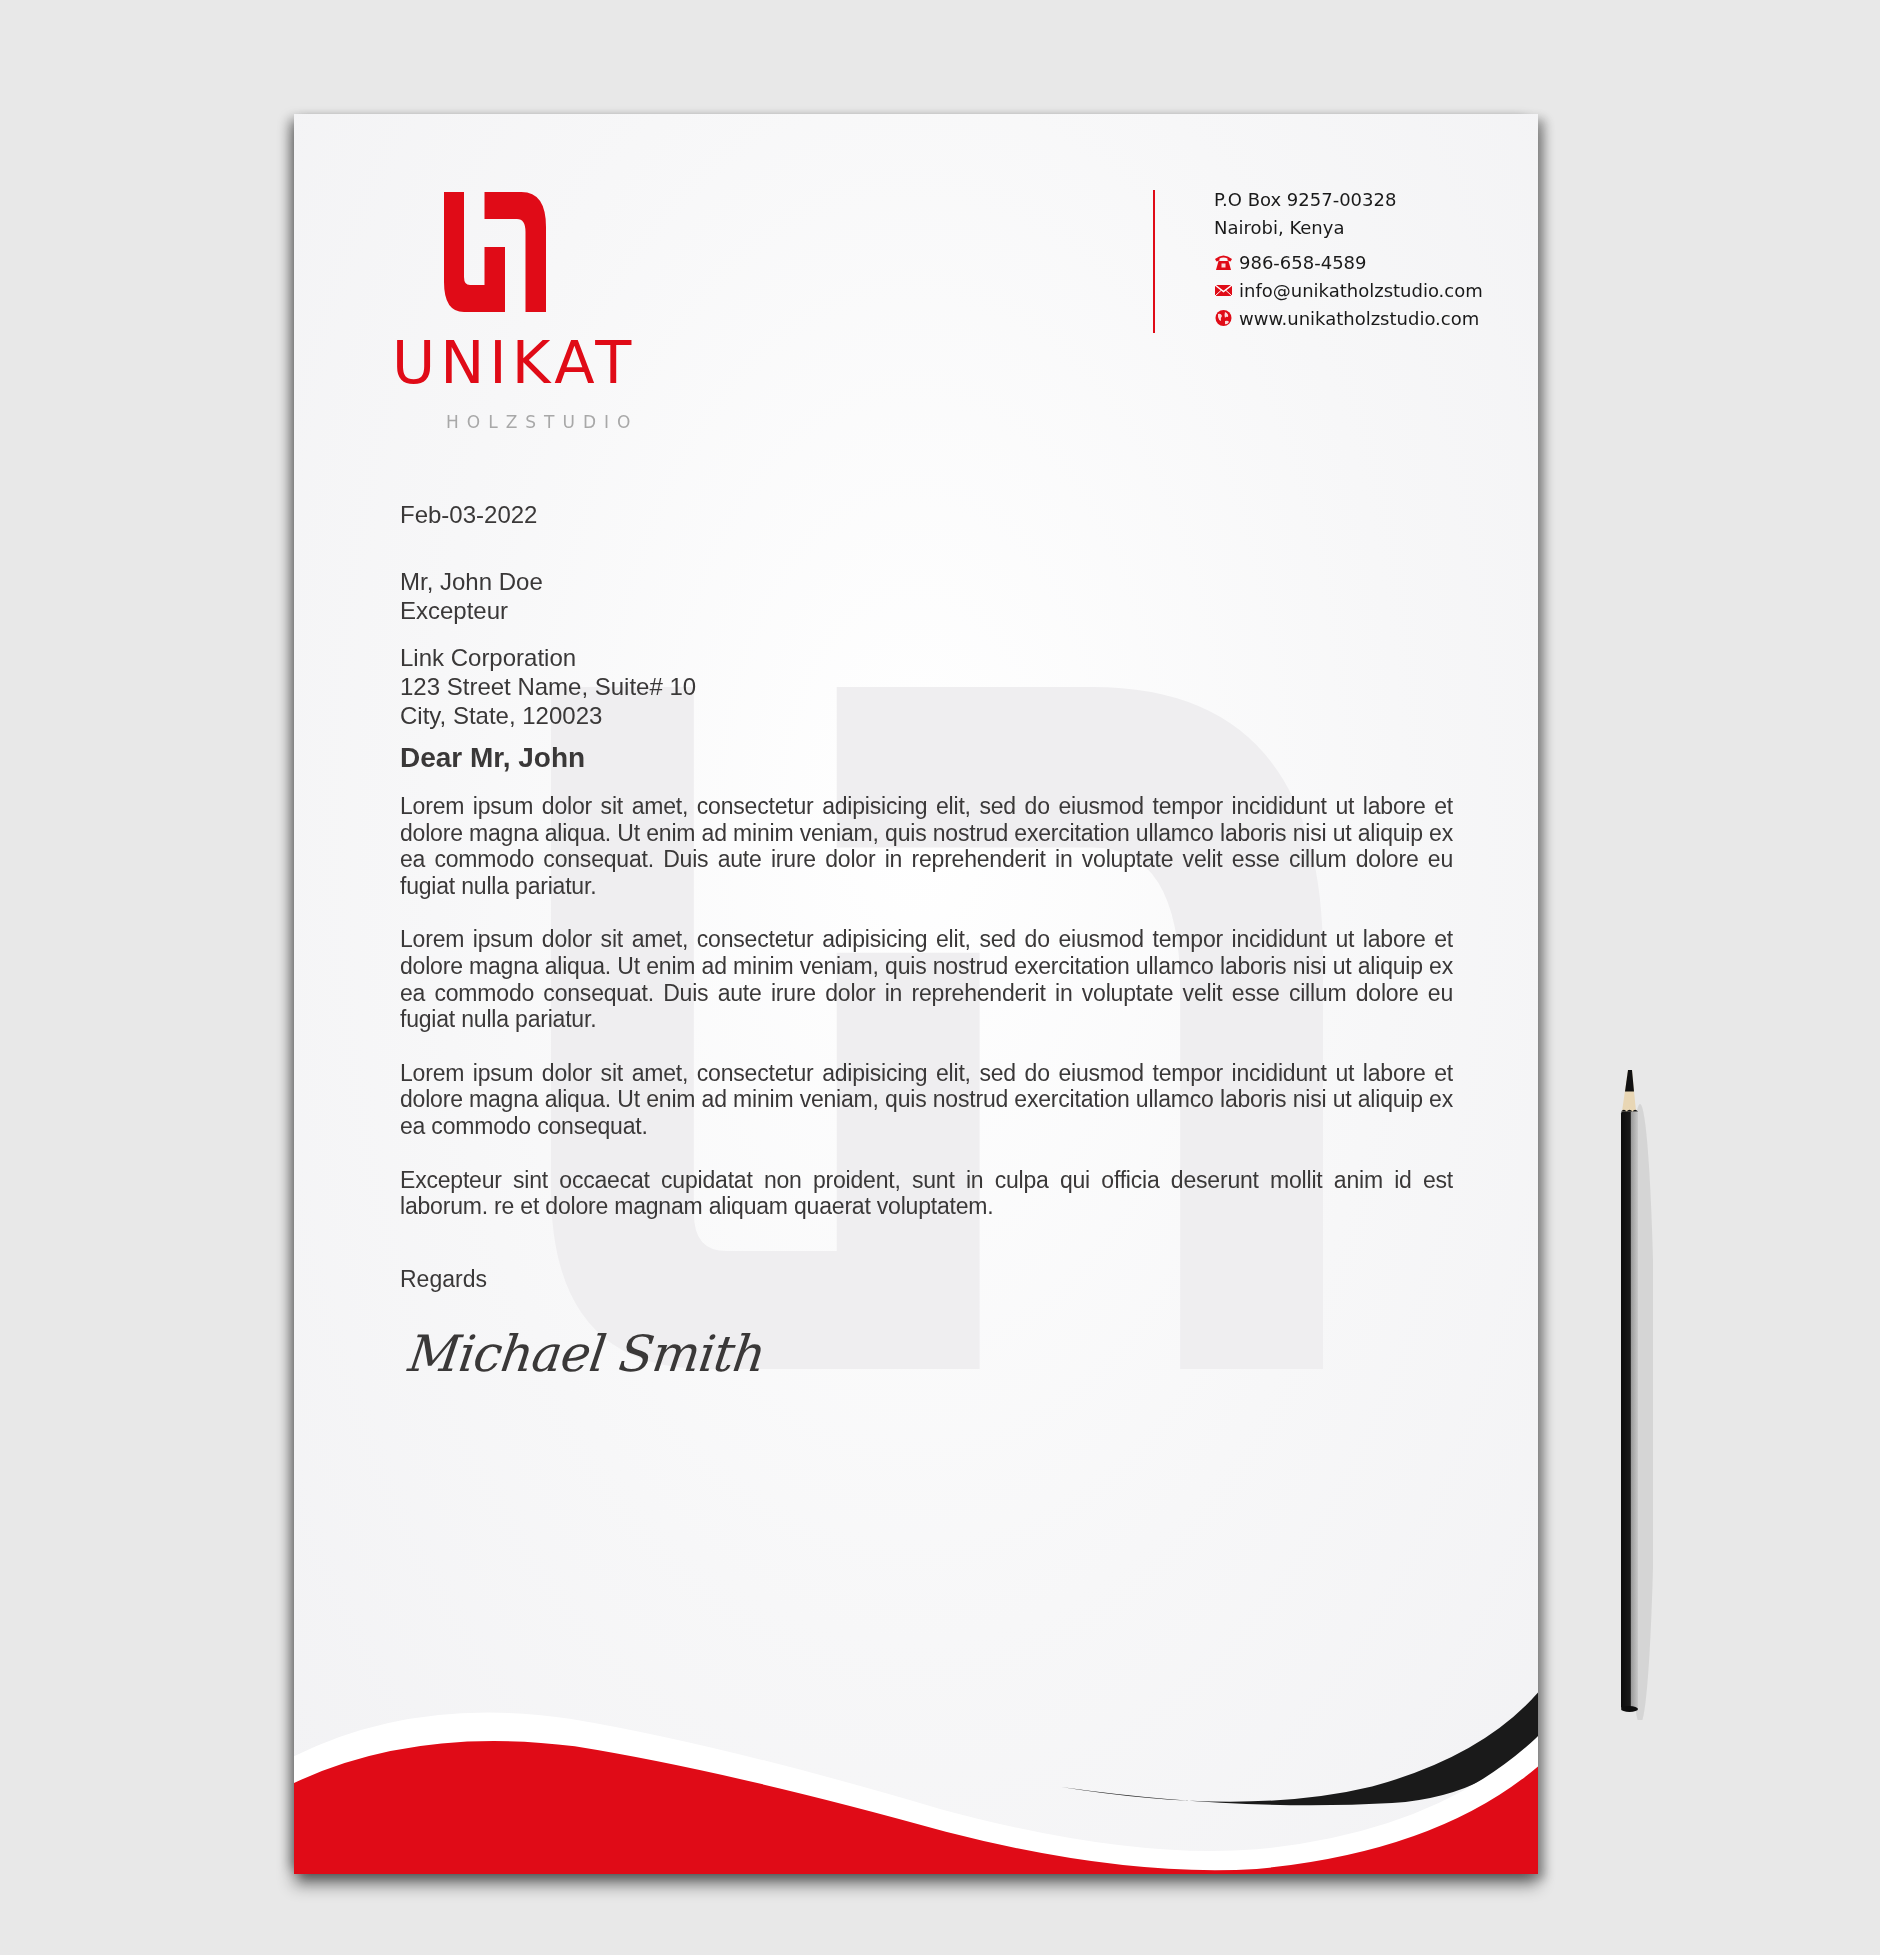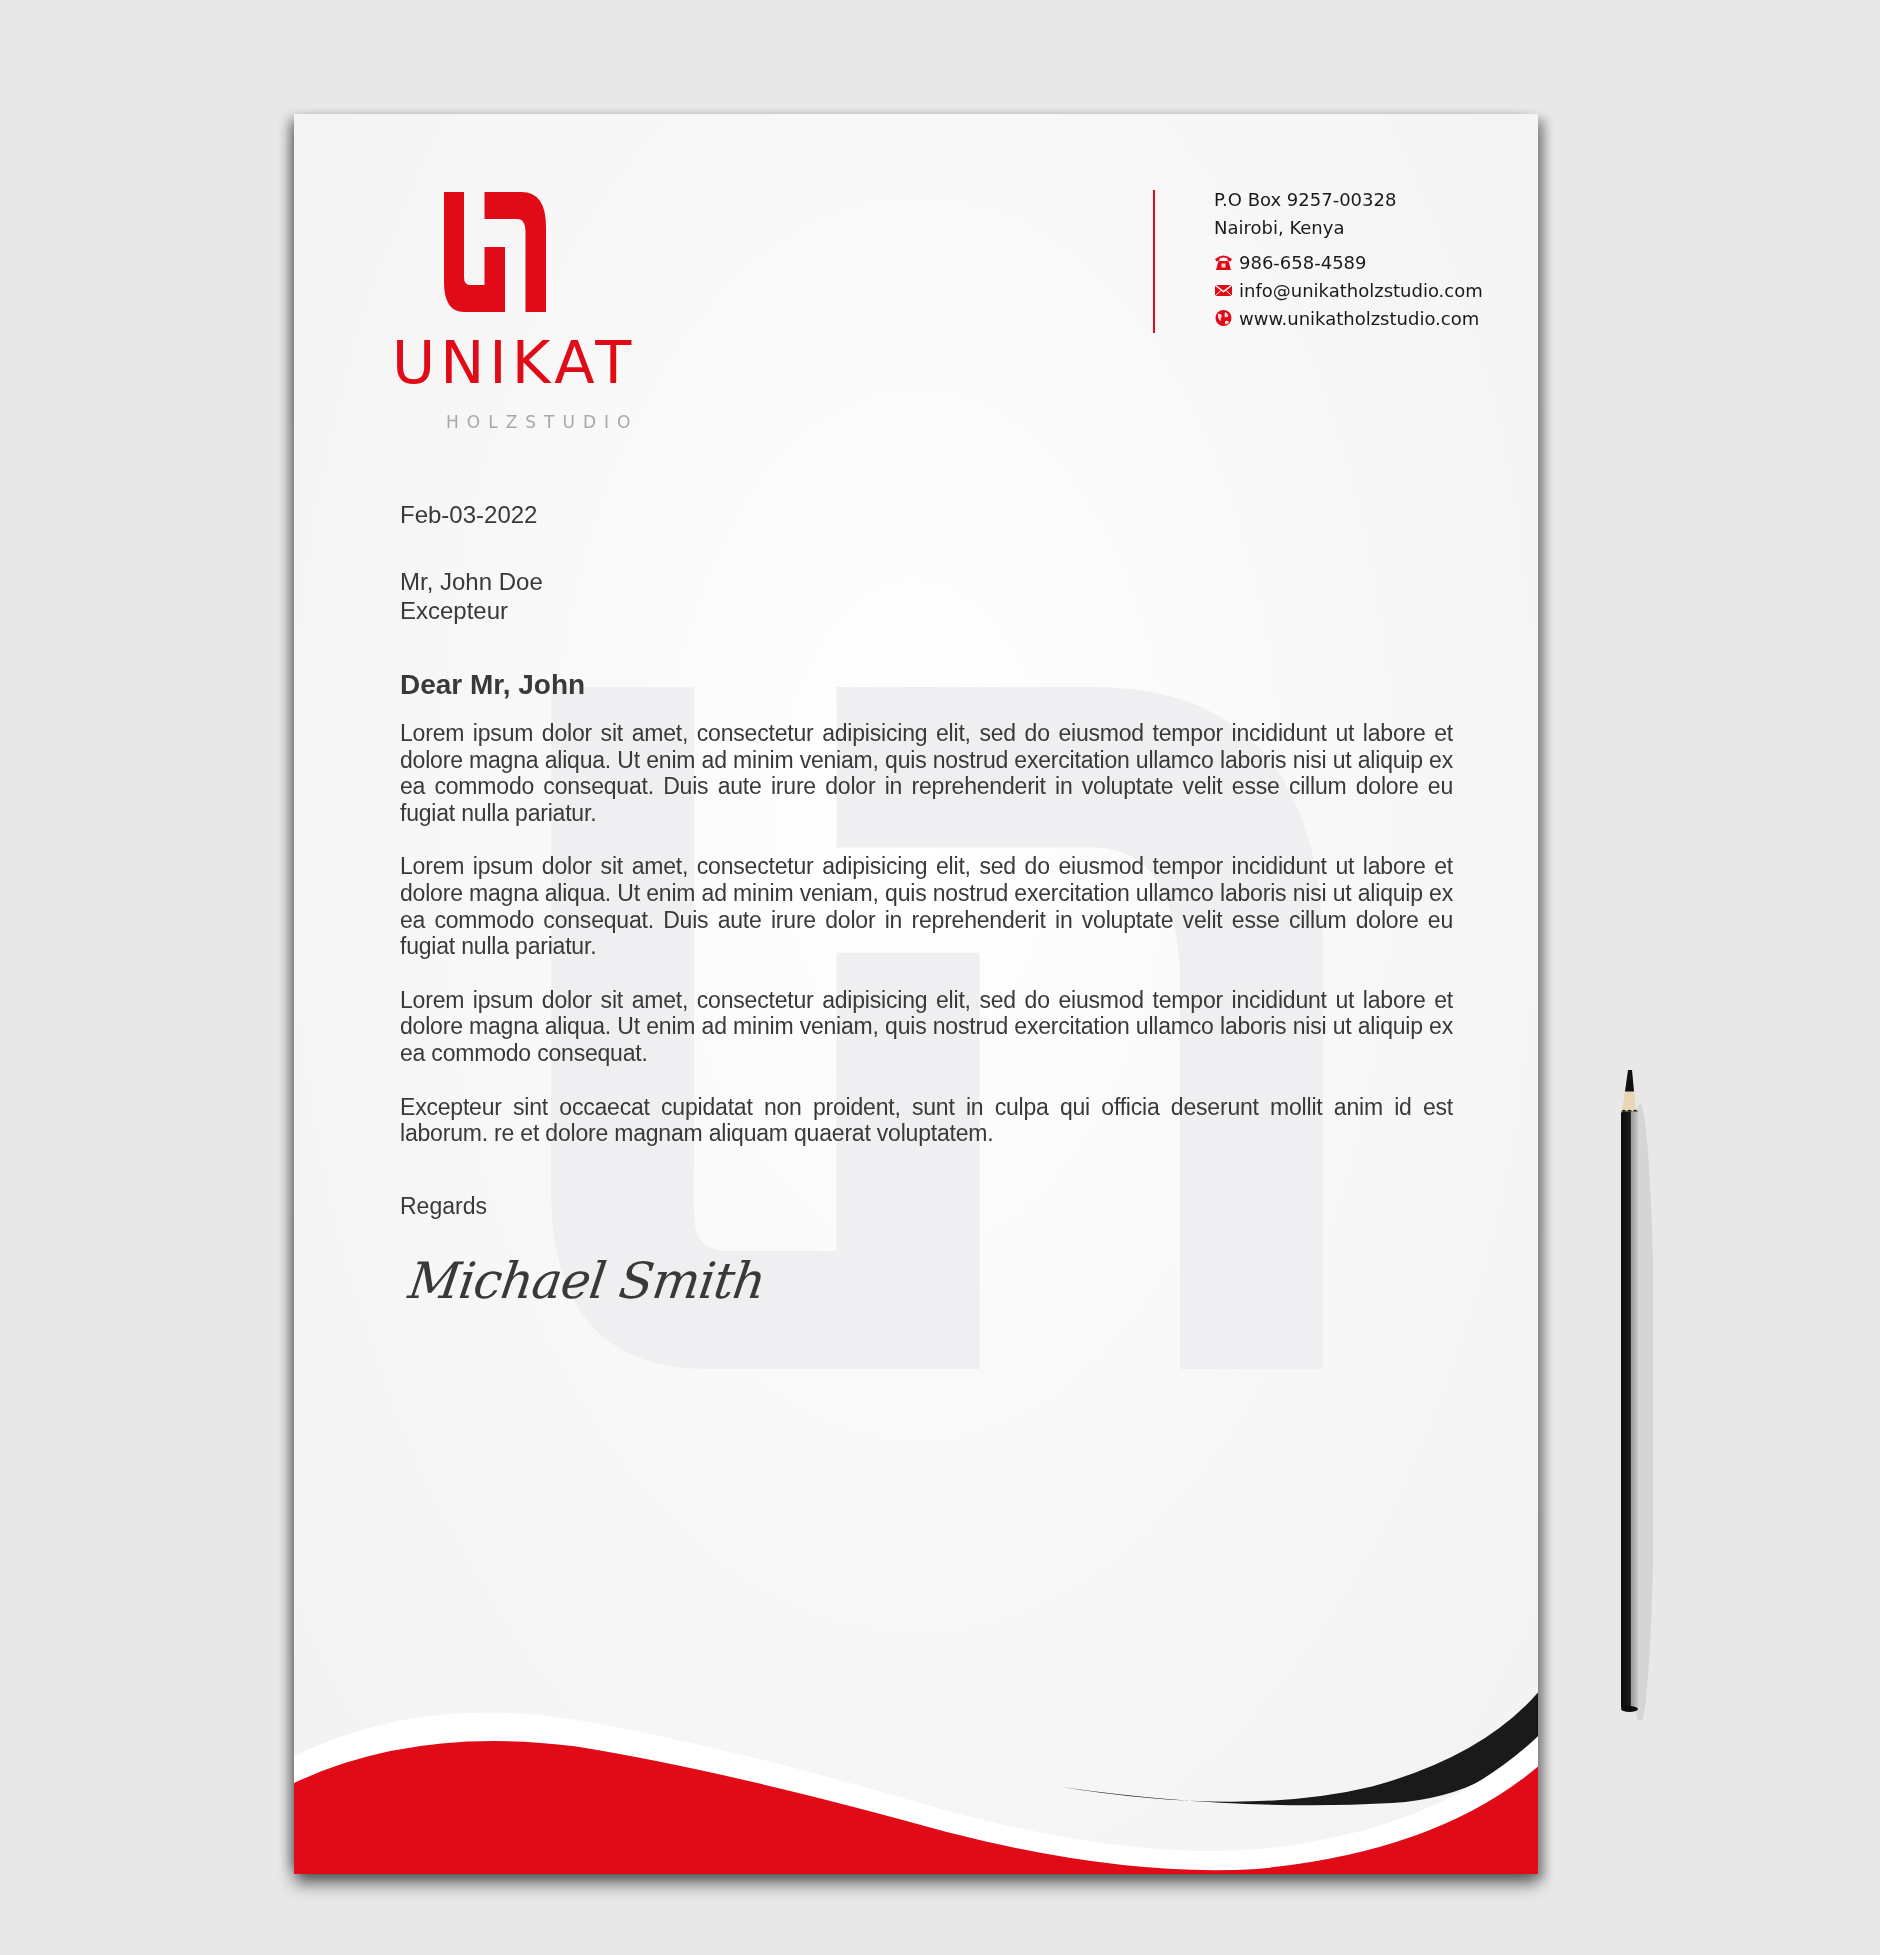--- a/index.html
+++ b/index.html
@@ -30,21 +30,21 @@
     font-size: 17px; letter-spacing: 8px; color: #a8a8a8; line-height: 1;
   }
   .contact-rule { left: 859px; top: 76px; width: 2px; height: 143px; background: #e00b17; }
   .contact { left: 920px; top: 72px; font-family: "DejaVu Sans", sans-serif; color: #1a1a1a; font-size: 18px; }
   .contact .line { height: 28px; line-height: 28px; white-space: nowrap; }
   .contact .gap { height: 7px; }
   .contact .ic { display: inline-block; width: 19px; height: 18px; vertical-align: middle; margin-right: 6px; position: relative; top: -2px; }
   .letter { left: 106px; top: 386px; width: 1053px; color: #3a3838; font-family: "Liberation Sans", sans-serif; }
   .letter .t { font-size: 24px; line-height: 29px; }
   .date { margin-bottom: 38px; }
-  .block { margin-bottom: 42px; }
+  .block { margin-bottom: 18px; }
   .salutation { font-size: 28px; font-weight: bold; margin: 10px 0 18px; line-height: 35px; }
   .para { font-size: 23px; line-height: 26.6px; text-align: justify; margin: 0 0 27px; letter-spacing: -0.2px; }
   .regards { font-size: 23px; margin-top: 46px; }
   .signature {
     font-family: "DejaVu Serif", serif; font-style: italic;
     font-size: 50px; margin-top: 32px; margin-left: 5px; letter-spacing: -1px;
     transform: skewX(-8deg); transform-origin: left bottom; color: #3a3838;
   }
   .wave { left: 0; top: 1572px; width: 1244px; height: 188px; }
   .pencil { left: 1610px; top: 1063px; width: 43px; height: 657px; }
@@ -93,20 +93,25 @@
       </svg><span>www.unikatholzstudio.com</span>
     </div>
   </div>
 
   <div class="abs letter">
     <div class="t date">Feb-03-2022</div>
     <div class="block">
       <div class="t">Mr, John Doe</div>
       <div class="t">Excepteur</div>
     </div>
+    <div class="block" style="margin-bottom:0">
+      <div class="t">Link Corporation</div>
+      <div class="t">123 Street Name, Suite# 10</div>
+      <div class="t">City, State, 120023</div>
+    </div>
     <div class="salutation">Dear Mr, John</div>
     <p class="para">Lorem ipsum dolor sit amet, consectetur adipisicing elit, sed do eiusmod tempor incididunt ut labore et dolore magna aliqua. Ut enim ad minim veniam, quis nostrud exercitation ullamco laboris nisi ut aliquip ex ea commodo consequat. Duis aute irure dolor in reprehenderit in voluptate velit esse cillum dolore eu fugiat nulla pariatur.</p>
     <p class="para">Lorem ipsum dolor sit amet, consectetur adipisicing elit, sed do eiusmod tempor incididunt ut labore et dolore magna aliqua. Ut enim ad minim veniam, quis nostrud exercitation ullamco laboris nisi ut aliquip ex ea commodo consequat. Duis aute irure dolor in reprehenderit in voluptate velit esse cillum dolore eu fugiat nulla pariatur.</p>
     <p class="para">Lorem ipsum dolor sit amet, consectetur adipisicing elit, sed do eiusmod tempor incididunt ut labore et dolore magna aliqua. Ut enim ad minim veniam, quis nostrud exercitation ullamco laboris nisi ut aliquip ex ea commodo consequat.</p>
     <p class="para">Excepteur sint occaecat cupidatat non proident, sunt in culpa qui officia deserunt mollit anim id est laborum. re et dolore magnam aliquam quaerat voluptatem.</p>
     <div class="regards">Regards</div>
     <div class="signature">Michael Smith</div>
   </div>
 
   <svg class="abs wave" viewBox="0 0 2481 374" preserveAspectRatio="none">

